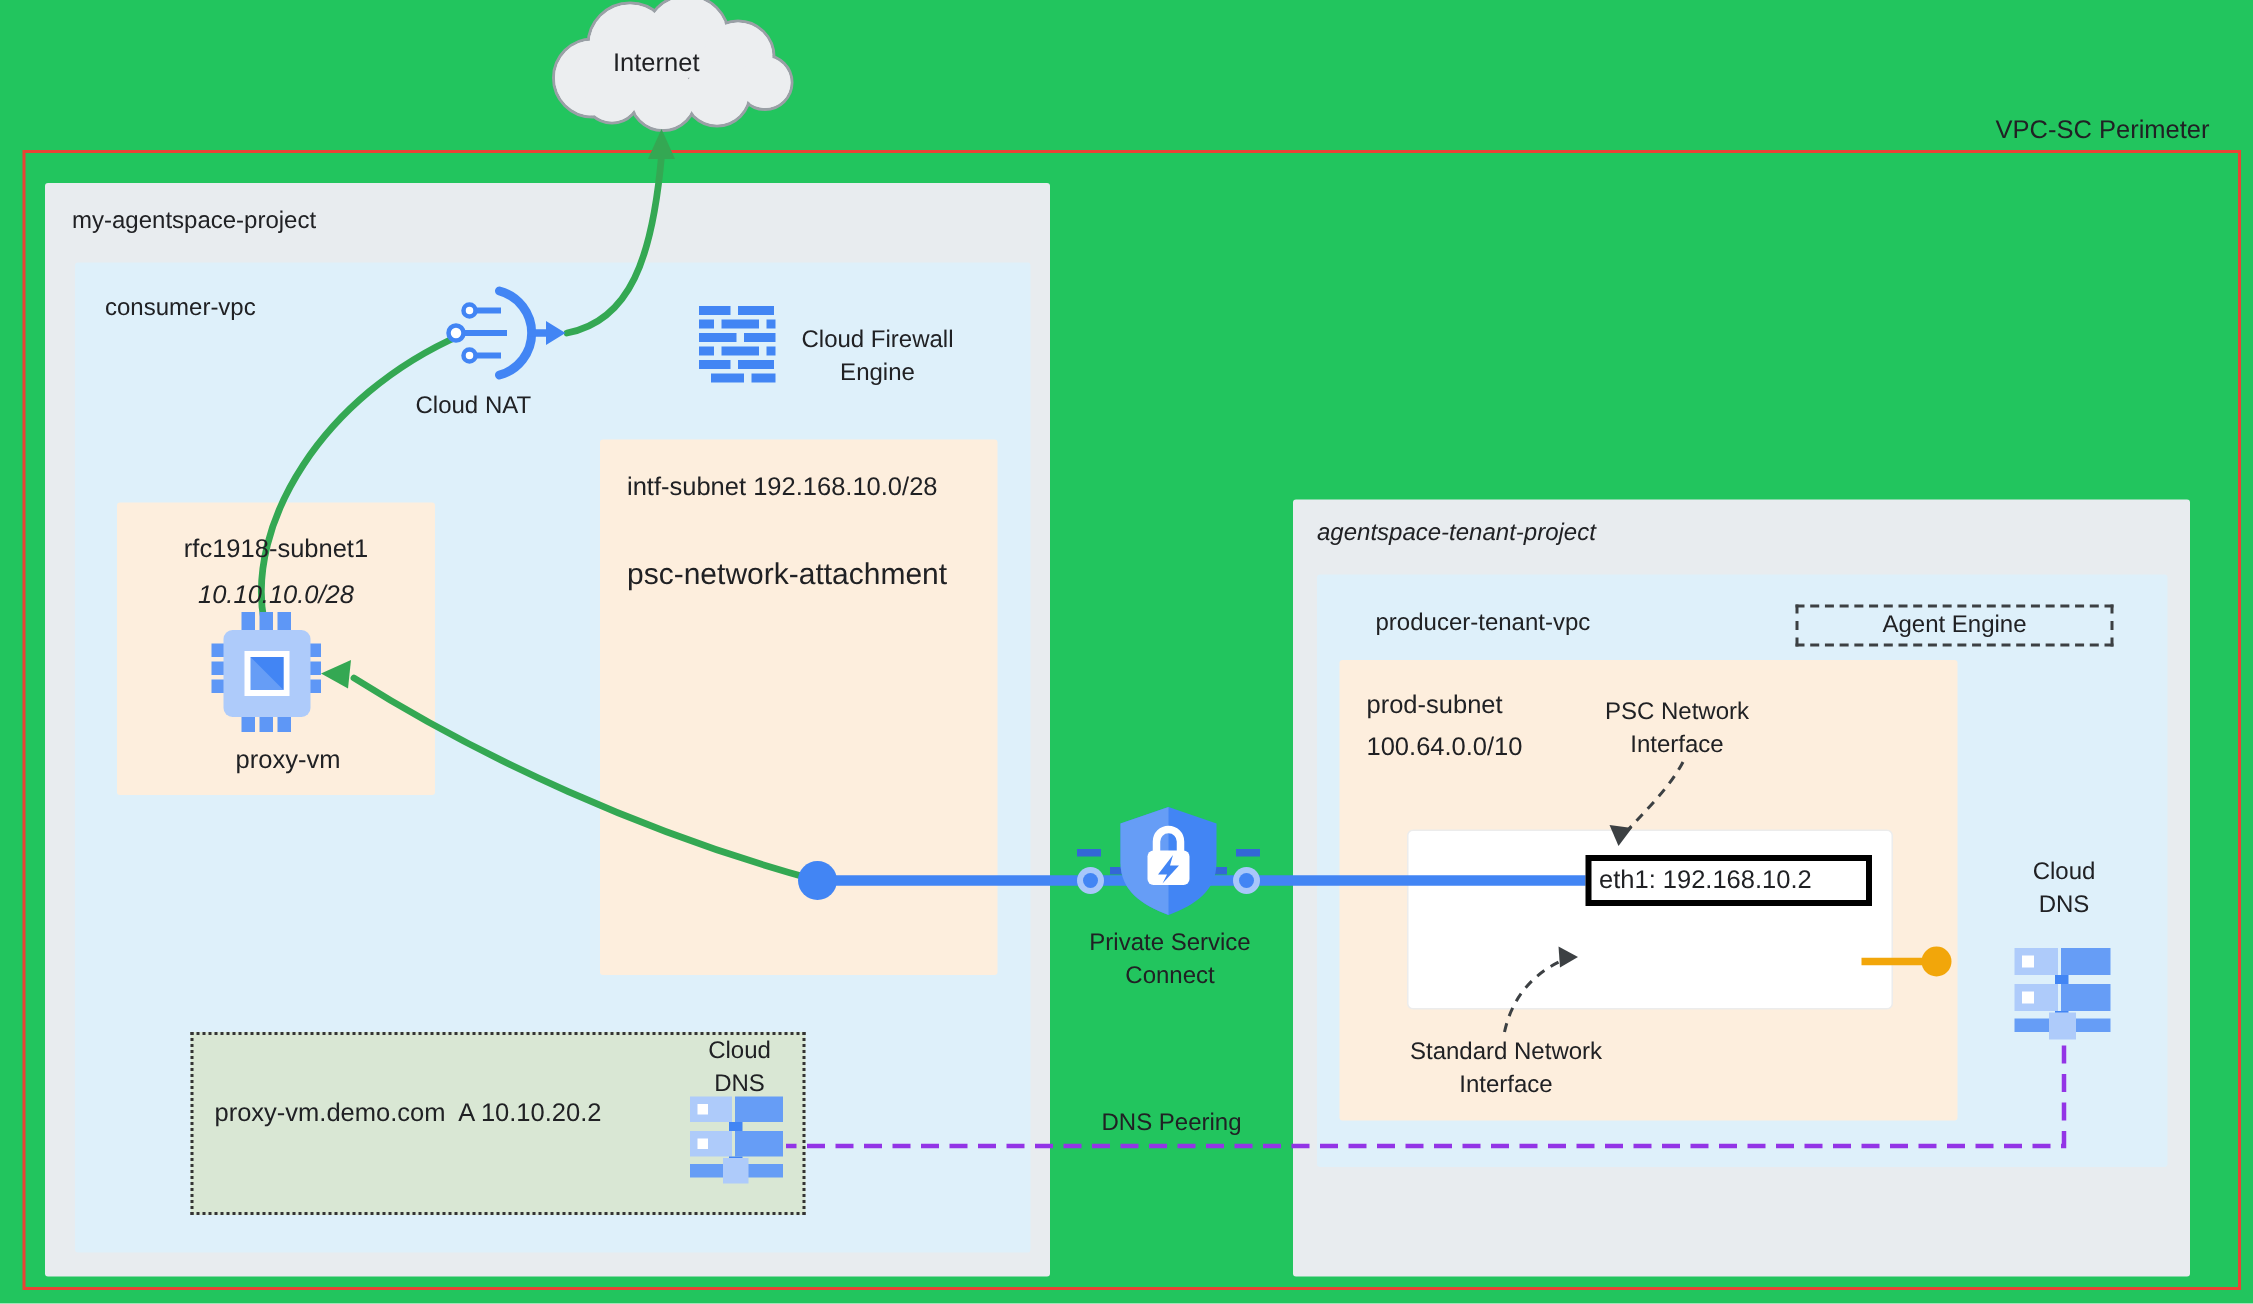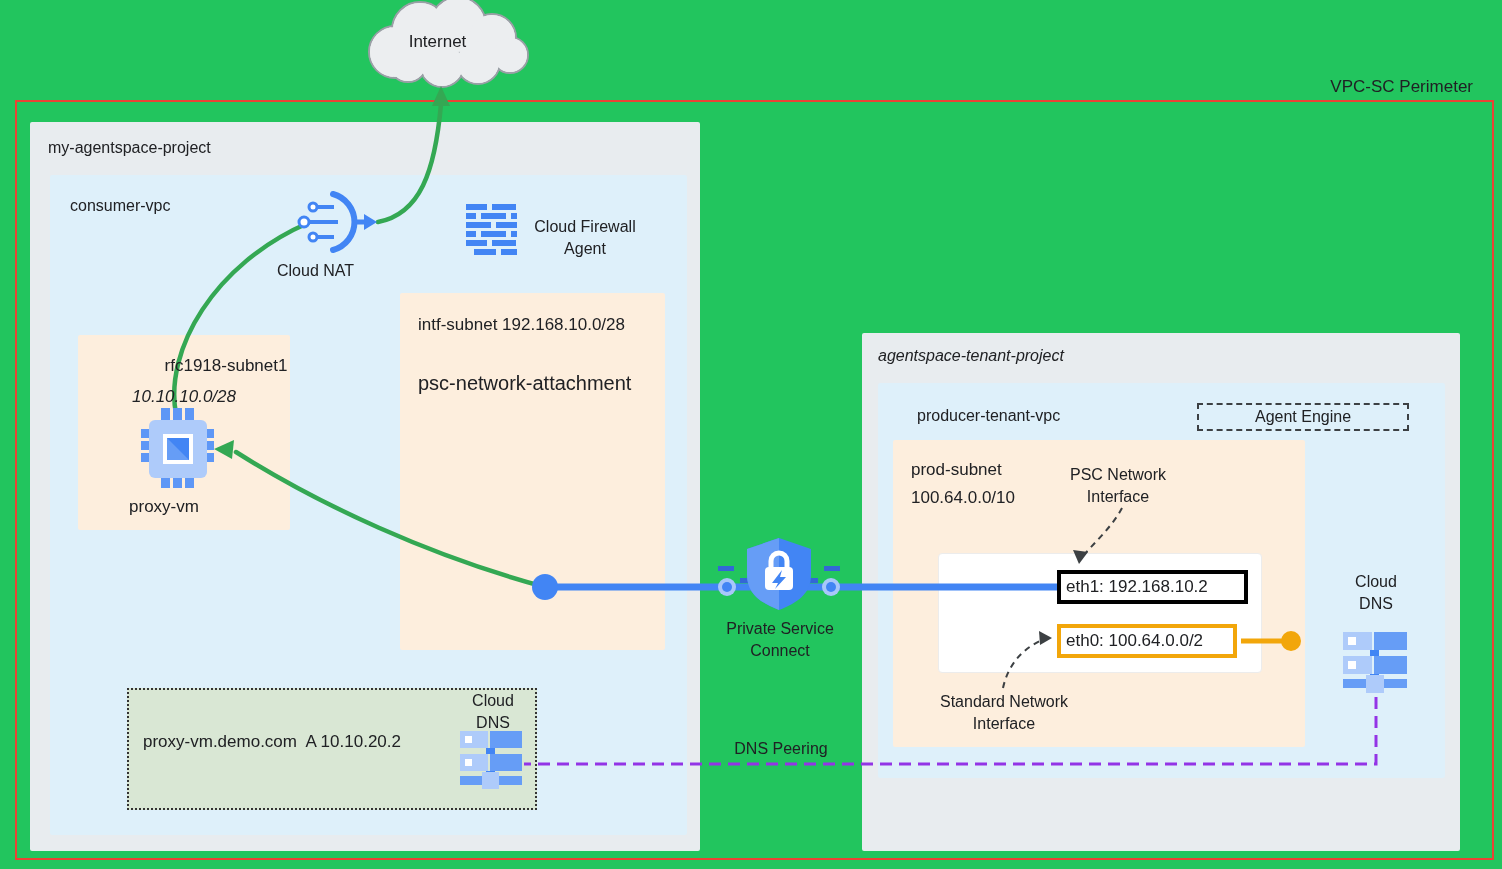--- a/index.html
+++ b/index.html
@@ -209,29 +209,29 @@
   <div class="lbl z4" style="left:1190px;top:76px;width:283px;text-align:right;font-size:17px;">VPC-SC Perimeter</div>
 
   <div class="lbl z4" style="left:48px;top:137px;">my-agentspace-project</div>
 
   <div class="lbl z4" style="left:70px;top:195px;">consumer-vpc</div>
 
   <div class="lbl z4" style="left:277px;top:260px;width:122px;">Cloud NAT</div>
 
   <div class="lbl center z4" style="left:524px;top:216px;width:122px;line-height:22px;">
     <span>Cloud Firewall</span><br>
-    <span>Agent</span>
+    <span>Engine</span>
   </div>
 
   <div class="lbl z4" style="left:418px;top:314px;font-size:17px;">intf-subnet 192.168.10.0/28</div>
   <div class="lbl z4" style="left:418px;top:373px;font-size:20px;">psc-network-attachment</div>
 
-  <div class="lbl z4" style="left:78px;top:355px;width:212px;text-align:center;font-size:17px;padding-left:42px;">rfc1918-subnet1</div>
+  <div class="lbl z4" style="left:78px;top:355px;width:212px;text-align:center;font-size:17px;">rfc1918-subnet1</div>
   <div class="lbl z4" style="left:78px;top:386px;width:212px;text-align:center;font-size:17px;font-style:italic;">10.10.10.0/28</div>
-  <div class="lbl z4" style="left:78px;top:496px;width:172px;text-align:center;font-size:17px;">proxy-vm</div>
+  <div class="lbl z4" style="left:78px;top:496px;width:172px;text-align:center;font-size:17px;padding-left:28px;">proxy-vm</div>
 
   <div class="lbl center z4" style="left:700px;top:618px;width:160px;line-height:22px;">
     <span>Private Service</span><br>
     <span>Connect</span>
   </div>
 
   <div class="lbl z4" style="left:878px;top:345px;font-style:italic;">agentspace-tenant-project</div>
 
   <div class="lbl z4" style="left:893px;top:405px;margin-left:24px;">producer-tenant-vpc</div>
 
@@ -240,21 +240,20 @@
   <div class="lbl z4" style="left:911px;top:459px;font-size:17px;">prod-subnet</div>
   <div class="lbl z4" style="left:911px;top:487px;font-size:17px;">100.64.0.0/10</div>
 
   <div class="lbl center z4" style="left:1038px;top:464px;width:160px;line-height:22px;">
     <span>PSC Network</span><br>
     <span>Interface</span>
   </div>
 
   <div class="ethbox eth1" style="left:1057px;top:570px;width:191px;">eth1: 192.168.10.2</div>
 
-  <div class="ethbox eth0" style="left:1057px;top:624px;width:180px;">eth0: 100.64.0.0/2</div>
 
   <div class="lbl center z4" style="left:923px;top:691px;width:162px;line-height:22px;">
     <span>Standard Network</span><br>
     <span>Interface</span>
   </div>
 
   <div class="lbl center z4" style="left:1335px;top:571px;width:82px;line-height:22px;">
     <span>Cloud</span><br>
     <span>DNS</span>
   </div>

